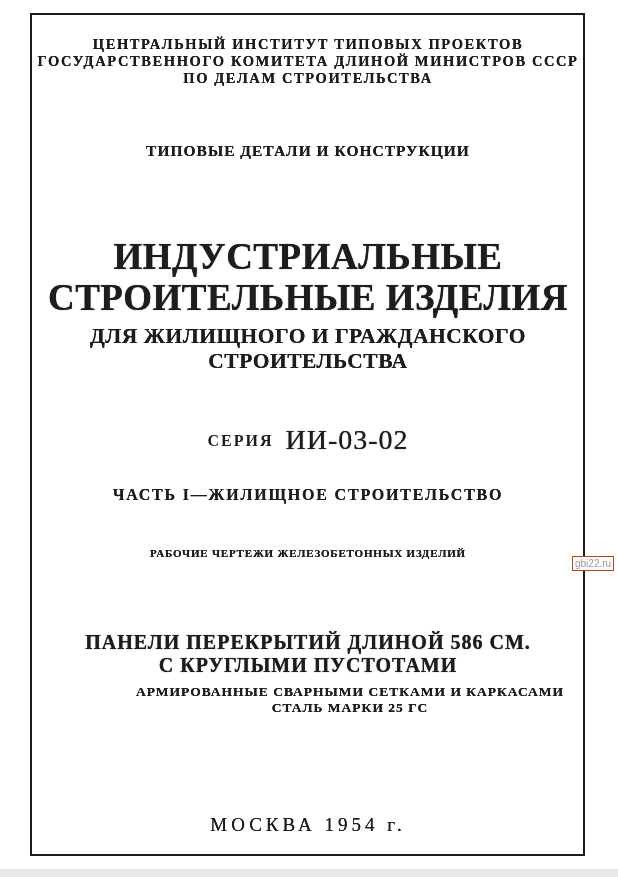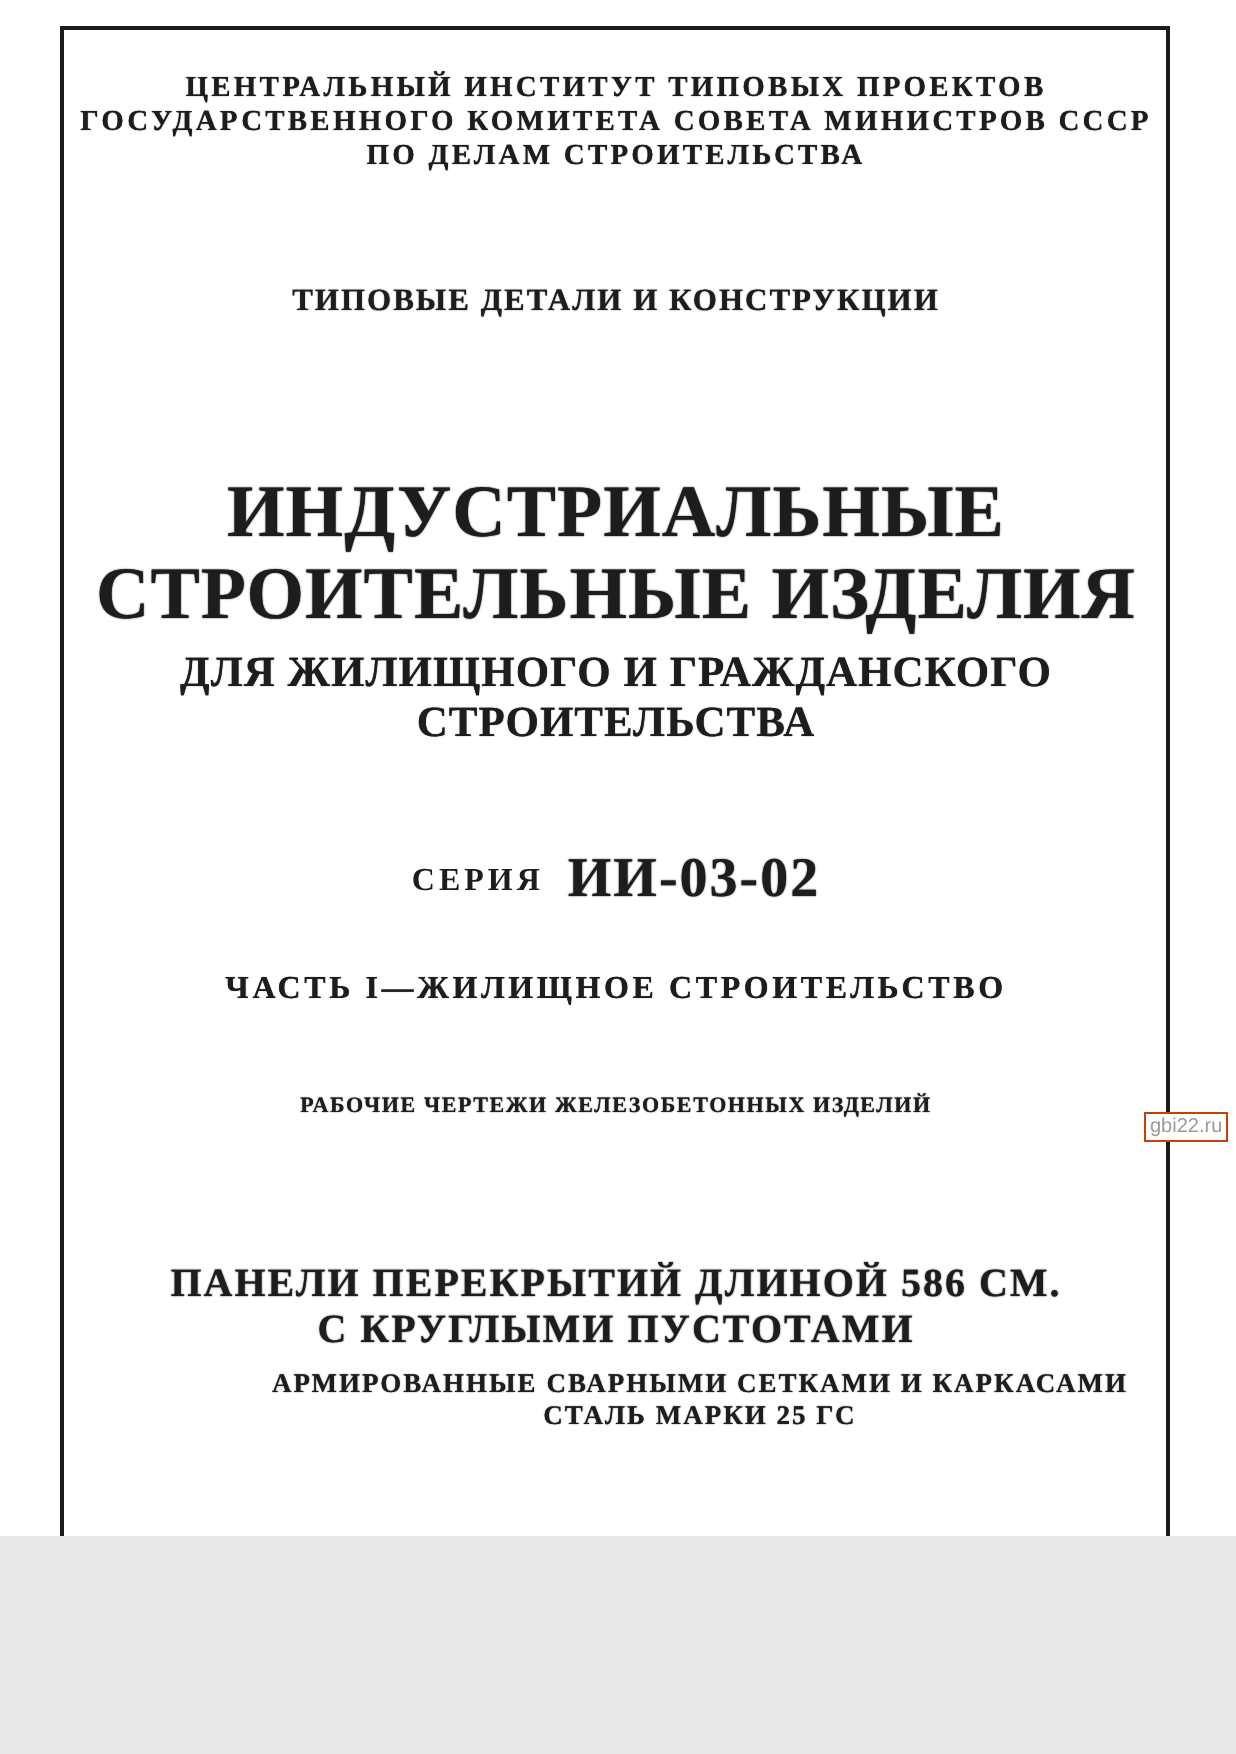--- a/index.html
+++ b/index.html
@@ -3,21 +3,21 @@
 <meta charset="utf-8">
 <style>
   html, body {
     margin: 0;
     padding: 0;
     background: #e8e8e8;
   }
   .page {
     position: relative;
     width: 618px;
-    height: 768px;
+    height: 869px;
     margin: 0 auto;
     background: #ffffff;
     overflow: hidden;
     font-family: "Liberation Serif", "DejaVu Serif", serif;
     color: #1f1d1b;
   }
   .frame {
     position: absolute;
     left: 30px;
     top: 13px;
@@ -70,21 +70,21 @@
     top: 424px;
   }
   .series .series-label {
     font-size: 16px;
     font-weight: bold;
     letter-spacing: 2px;
     vertical-align: 3px;
   }
   .series .series-number {
     font-size: 28px;
-    font-weight: bold;
+    font-weight: normal;
     letter-spacing: 1px;
     text-shadow: 0 0 0.8px #1f1d1b;
   }
   .part {
     top: 486px;
     font-size: 16px;
     font-weight: bold;
     letter-spacing: 1.8px;
     text-shadow: 0 0 0.4px #1f1d1b;
   }
@@ -155,21 +155,21 @@
 </style>
 </head>
 <body>
 
 <div class="page">
 
   <div class="frame"></div>
 
   <div class="tblock publisher">
     <div>ЦЕНТРАЛЬНЫЙ ИНСТИТУТ ТИПОВЫХ ПРОЕКТОВ</div>
-    <div>ГОСУДАРСТВЕННОГО КОМИТЕТА СОВЕТА МИНИСТРОВ СССР</div>
+    <div>ГОСУДАРСТВЕННОГО КОМИТЕТА ДЛИНОЙ МИНИСТРОВ СССР</div>
     <div>ПО ДЕЛАМ СТРОИТЕЛЬСТВА</div>
   </div>
 
   <div class="tblock typical">
     <div>ТИПОВЫЕ ДЕТАЛИ И КОНСТРУКЦИИ</div>
   </div>
 
   <div class="tblock doc-title">
     <div>ИНДУСТРИАЛЬНЫЕ</div>
     <div>СТРОИТЕЛЬНЫЕ ИЗДЕЛИЯ</div>

